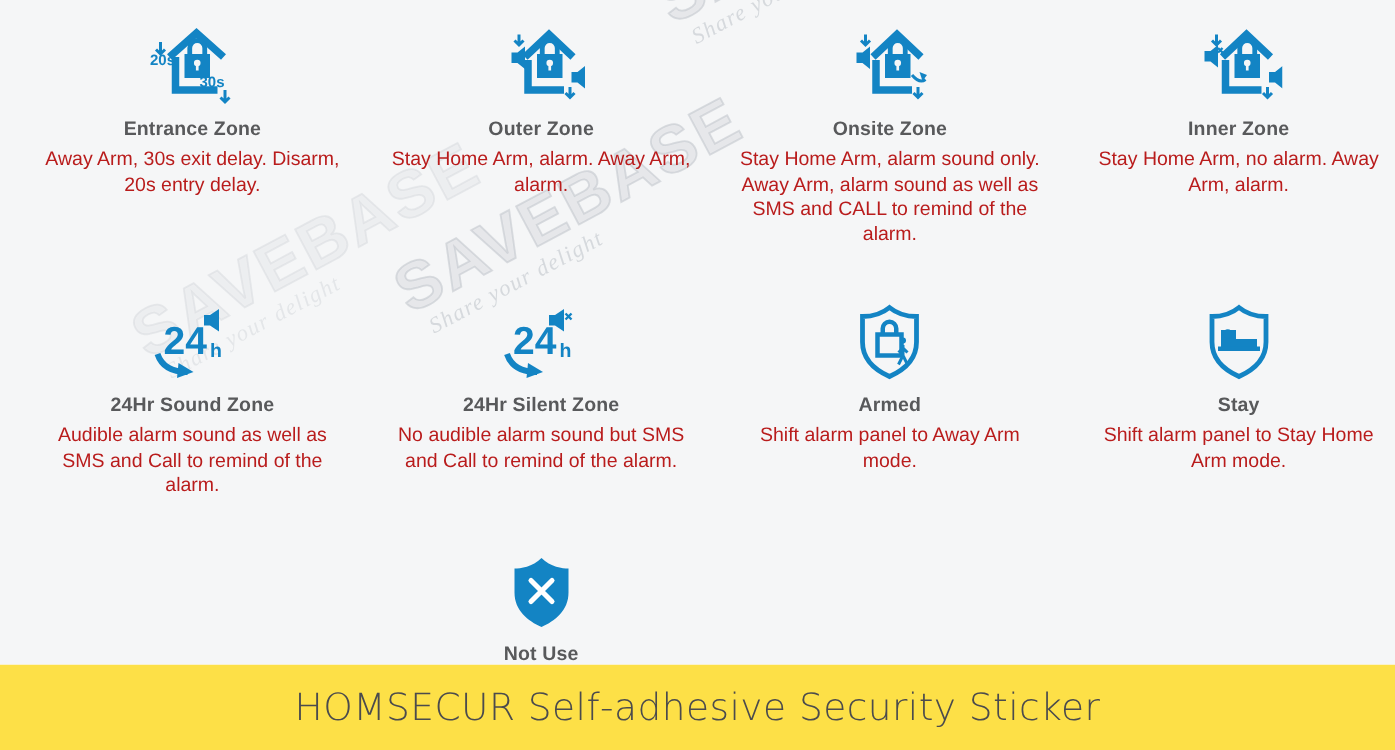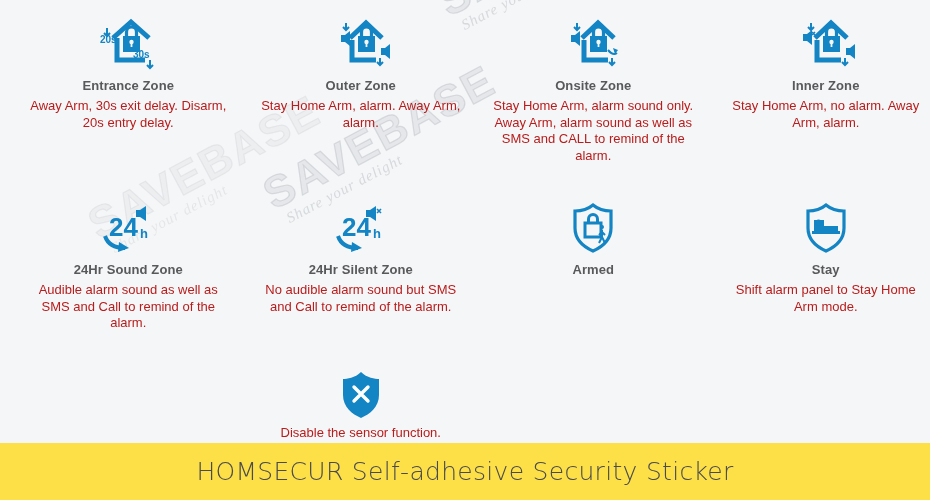--- a/index.html
+++ b/index.html
@@ -277,20 +277,21 @@
             <path d="M24 3 C18 8 10 9 6 9 L6 26 C6 38 15 45 24 49 C33 45 42 38 42 26 L42 9 C38 9 30 8 24 3 Z" fill="none" stroke="#1384c4" stroke-width="3.2"></path>
             <rect x="16" y="21" width="16" height="14" fill="none" stroke="#1384c4" stroke-width="3"></rect>
             <path d="M19.5 21 v-4 a4.5 4.5 0 0 1 9 0 v4" fill="none" stroke="#1384c4" stroke-width="3"></path>
             <g stroke="#1384c4" stroke-width="2" fill="none">
               <circle cx="33" cy="25" r="2" fill="#1384c4" stroke="none"></circle>
               <path d="M33 28 L33 35 M33 30 L30 33 M33 30 L36 33 M33 35 L30 41 M33 35 L36 41"></path>
             </g>
           </svg>
         </div>
         <div class="item-title">Armed</div>
+        <div class="item-desc">Shift alarm panel to Away Arm mode.</div>
       </div>
 
       <div class="cell">
         <div class="icon-wrap">
           <svg width="48" height="52" viewBox="0 0 48 52">
             <path d="M24 3 C18 8 10 9 6 9 L6 26 C6 38 15 45 24 49 C33 45 42 38 42 26 L42 9 C38 9 30 8 24 3 Z" fill="none" stroke="#1384c4" stroke-width="3.2"></path>
             <path d="M12 18 L12 30 L36 30 L36 24 L22 24 L22 18 Z" fill="#1384c4"></path>
             <circle cx="16.5" cy="20.5" r="3" fill="#1384c4"></circle>
             <rect x="10" y="29" width="28" height="3" fill="#1384c4"></rect>
           </svg>
@@ -305,20 +306,21 @@
 
       <div class="cell empty"></div>
 
       <div class="cell">
         <div class="icon-wrap">
           <svg width="46" height="50" viewBox="0 0 46 50">
             <path d="M23 2 C17 8 9 9 5 9 L5 25 C5 37 14 44 23 48 C32 44 41 37 41 25 L41 9 C37 9 29 8 23 2 Z" fill="#1384c4"></path>
             <path d="M16 17 L30 31 M30 17 L16 31" stroke="#ffffff" stroke-width="3.4" fill="none" stroke-linecap="round"></path>
           </svg>
         </div>
+        <div class="item-title">Not Use</div>
         <div class="item-desc">Disable the sensor function.</div>
       </div>
 
 
       <div class="cell empty"></div>
 
     </div>
 
   </div>
 </div>

